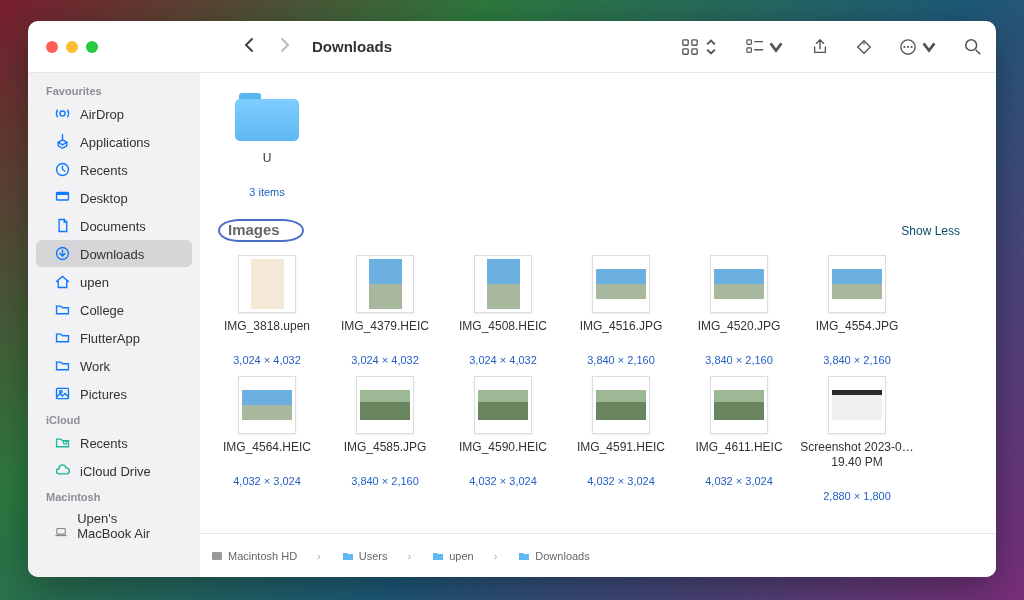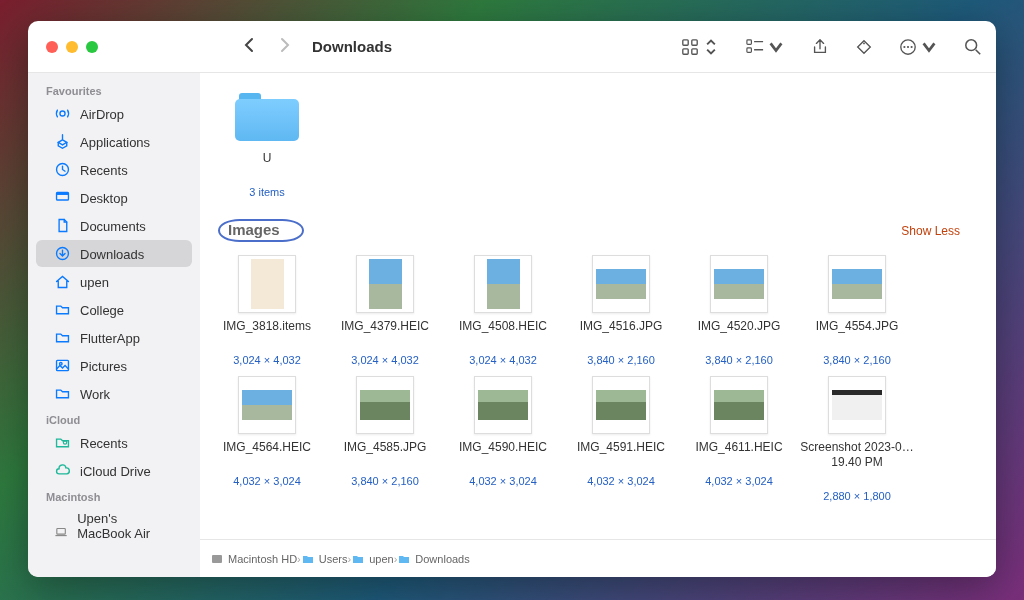--- a/index.html
+++ b/index.html
@@ -44,21 +44,21 @@
 .side-item.loc .ic { color:#888; }
 .main { flex:1; display:flex; flex-direction:column; background:#fff; overflow:hidden; }
 .content { flex:1; overflow-y:auto; padding:8px 0 0 0; }
 .group-header {
   display:flex; align-items:center; padding:3px 18px; font-size:15px; color:#666; font-weight:600;
 }
 .group-header .ellipse {
   border:2px solid #4a6ec9; border-radius:50%/100%; padding:0 22px 2px 8px;
   display:inline-block;
 }
-.show-less { margin-left:auto; font-size:12px; color:#c2410c; font-weight:400; padding-right:18px; }
+.show-less { margin-left:auto; font-size:12px; color:#0c4a6e; font-weight:400; padding-right:18px; }
 .grid { display:flex; flex-wrap:wrap; padding:4px 8px 14px 8px; }
 .item { width:118px; text-align:center; margin:4px 0; }
 .folder-icon {
   width:64px; height:52px; margin:4px auto 6px; position:relative;
 }
 .folder-icon::before {
   content:""; position:absolute; left:4px; top:0; width:22px; height:10px;
   background:#57b5f0; border-radius:3px 3px 0 0;
 }
 .folder-icon::after {
@@ -73,22 +73,22 @@
 .thumb-inner { width:100%; height:100%; background:#4a8fc9; }
 .thumb.landscape .thumb-inner { height:60%; }
 .thumb.portrait .thumb-inner { width:66%; }
 .thumb.mountain .thumb-inner { background:linear-gradient(#6bb0e0 50%,#a8b89e 50%); }
 .thumb.valley .thumb-inner { background:linear-gradient(#9db895 40%,#6a8560 40%); }
 .thumb.doc .thumb-inner { background:#f3e9d6; }
 .thumb.screenshot .thumb-inner { background:linear-gradient(#2a2a2a 18%,#f0f0f0 18%); }
 .item-name { font-size:12px; color:#333; line-height:1.25; padding:0 2px; word-break:break-word; }
 .item-sub { font-size:11px; color:#2560c4; margin-top:20px; }
 .pathbar {
-  height:38px; border-top:1px solid #e6e6e6; display:flex; align-items:center;
-  padding:0 10px; font-size:11px; color:#666; gap:0;
+  height:44px; border-top:1px solid #e6e6e6; display:flex; align-items:center;
+  padding:0 10px; font-size:11px; color:#666; gap:20px;
 }
 .pathbar .crumb { display:flex; align-items:center; gap:4px; }
 .pathbar .sep { color:#aaa; }
 .pathbar .pic { width:14px; height:14px; }
 .pic-hd { fill:#999; } .pic-folder { fill:#5fb8f2; }
 </style>
 </head>
 <body>
 
 <div class="window">
@@ -240,34 +240,34 @@
           <span class="ic">
             <svg viewBox="0 0 20 20">
               <path d="M3 6h5l2 2h7v7H3z" stroke="#0a7aff" stroke-width="1.6" fill="none" stroke-linecap="round"></path>
             </svg>
           </span>
           <span>FlutterApp</span>
         </div>
         <div class="side-item">
           <span class="ic">
             <svg viewBox="0 0 20 20">
+              <path d="M3 6h5l2 2h7v7H3z" stroke="#0a7aff" stroke-width="1.6" fill="none" stroke-linecap="round"></path>
+            </svg>
+          </span>
+          <span>Work</span>
+        </div>
+        <div class="side-item">
+          <span class="ic">
+            <svg viewBox="0 0 20 20">
               <rect x="3" y="4" width="14" height="12" rx="1" stroke="#0a7aff" stroke-width="1.6" fill="none" stroke-linecap="round"></rect>
               <circle cx="8" cy="8" r="1.5" stroke="#0a7aff" stroke-width="1.6" fill="none" stroke-linecap="round"></circle>
               <path d="M3 14l4-4 3 3 3-3 4 4" stroke="#0a7aff" stroke-width="1.6" fill="none" stroke-linecap="round"></path>
             </svg>
           </span>
           <span>Pictures</span>
-        </div>
-        <div class="side-item">
-          <span class="ic">
-            <svg viewBox="0 0 20 20">
-              <path d="M3 6h5l2 2h7v7H3z" stroke="#0a7aff" stroke-width="1.6" fill="none" stroke-linecap="round"></path>
-            </svg>
-          </span>
-          <span>Work</span>
         </div>
         <div class="section-label">iCloud</div>
         <div class="side-item">
           <span class="ic">
             <svg viewBox="0 0 20 20">
               <path d="M3 6h5l2 2h7v7H3z" stroke="#1fb89a" stroke-width="1.6" fill="none"></path>
               <circle cx="13" cy="10" r="2" stroke="#1fb89a" stroke-width="1.4" fill="none"></circle>
             </svg>
           </span>
           <span>Recents</span>
@@ -302,21 +302,21 @@
           </div>
           <div class="group-header">
             <span><span class="ellipse">Images</span></span>
             <span class="show-less">Show Less</span>
           </div>
           <div class="grid">
             <div class="item">
               <div class="thumb portrait doc">
                 <div class="thumb-inner"></div>
               </div>
-              <div class="item-name">IMG_3818.items</div>
+              <div class="item-name">IMG_3818.upen</div>
               <div class="item-sub">3,024 × 4,032</div>
             </div>
             <div class="item">
               <div class="thumb portrait mountain">
                 <div class="thumb-inner"></div>
               </div>
               <div class="item-name">IMG_4379.HEIC</div>
               <div class="item-sub">3,024 × 4,032</div>
             </div>
             <div class="item">

